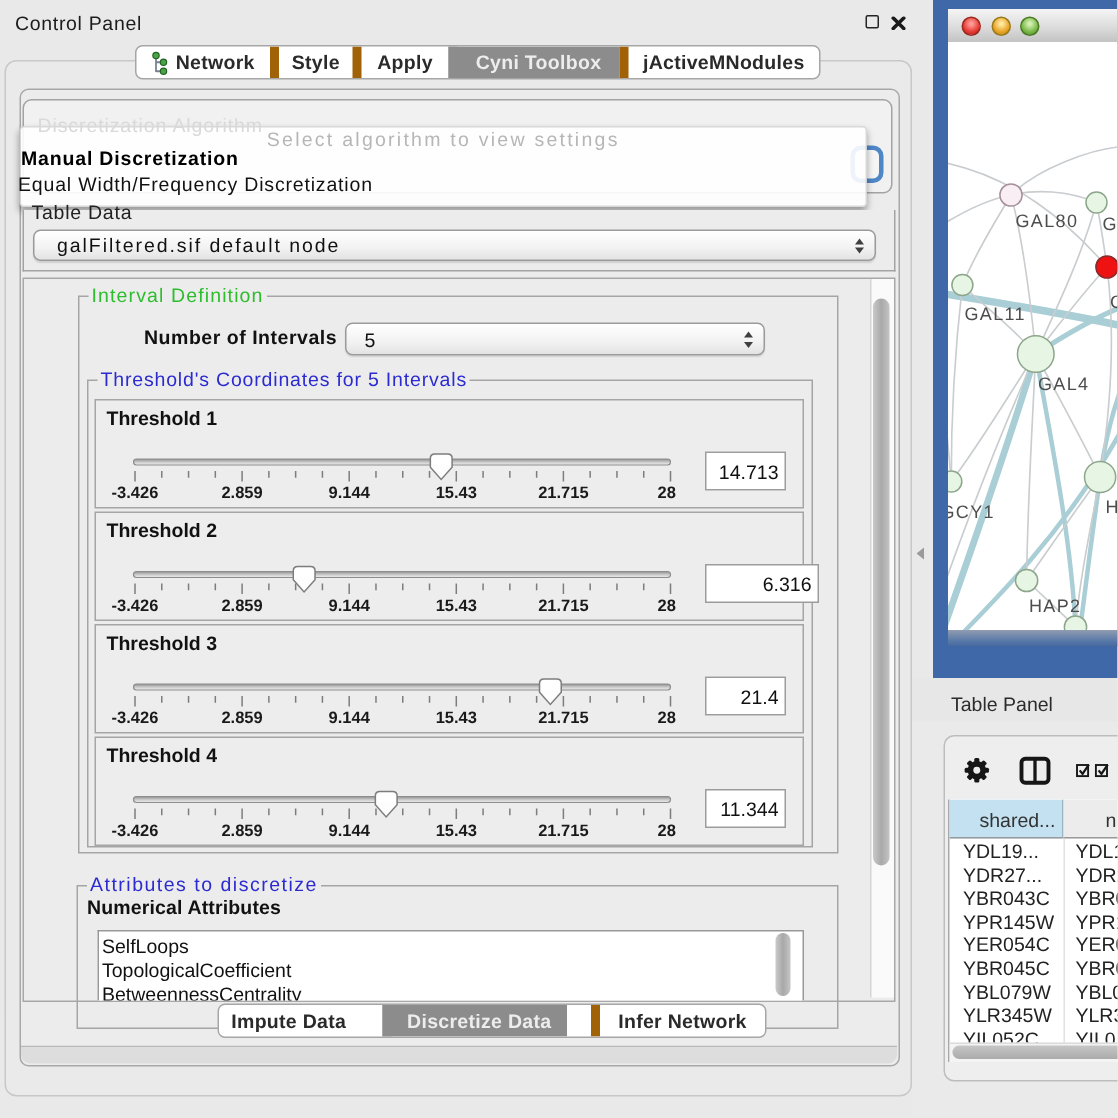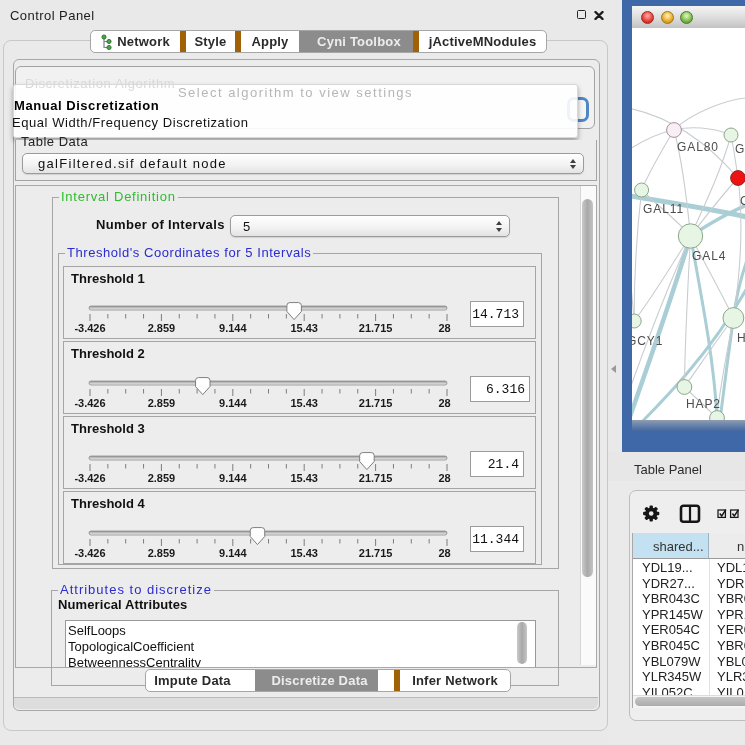--- a/index.html
+++ b/index.html
@@ -18,21 +18,21 @@
   .tseg>div{display:flex;align-items:center;justify-content:center;
     font-size:13px;font-weight:bold;color:#2a2a2a;letter-spacing:0.2px;border-left:6px solid #a16207;
     white-space:nowrap;}
   .tseg>div:first-child{border-left:none;}
   .tseg>div.sel{background:#8c8c8c;color:#ededed;border-left-color:#8c8c8c;}
   .tpanel{position:absolute;border:1px solid #a5a5a5;background:#ededed;}
   .titled{position:absolute;border:1px solid #a5a5a5;}
   .titled>span{position:absolute;top:-8px;left:6px;background:#ececec;
     padding:0 2px;font-size:13px;line-height:14px;}
   .field{position:absolute;background:#fff;border:1px solid #9c9c9c;
-    font-size:13px;color:#111;display:flex;align-items:center;justify-content:flex-end;padding-right:4px;box-sizing:border-box;font-family:Liberation Mono, monospace;}
+    font-size:13px;color:#111;display:flex;align-items:center;justify-content:flex-end;padding-right:4px;box-sizing:border-box;}
 </style>
 </head>
 <body>
 
 <div class="abs t13" style="left:10px;top:8px;letter-spacing:0.45px;">Control Panel</div>
 <div class="abs" style="left:577px;top:10px;width:7px;height:7px;border:1.7px solid #242424;border-radius:1.5px;"></div>
 <svg class="abs" style="left:594px;top:11px;" width="10" height="9" viewBox="0 0 10 9">
     <path d="M1.5,1 L8.5,8 M8.5,1 L1.5,8" stroke="#1a1a1a" stroke-width="2.4" stroke-linecap="round"></path>
   </svg>
 
@@ -174,21 +174,21 @@
         <text x="97.4" y="65" text-anchor="middle" font-size="11" font-weight="bold" fill="#1a1a1a" font-family="Liberation Sans,sans-serif">2.859</text>
         <text x="168.8" y="65" text-anchor="middle" font-size="11" font-weight="bold" fill="#1a1a1a" font-family="Liberation Sans,sans-serif">9.144</text>
         <text x="240.20000000000002" y="65" text-anchor="middle" font-size="11" font-weight="bold" fill="#1a1a1a" font-family="Liberation Sans,sans-serif">15.43</text>
         <text x="311.6" y="65" text-anchor="middle" font-size="11" font-weight="bold" fill="#1a1a1a" font-family="Liberation Sans,sans-serif">21.715</text>
         <text x="380.5" y="65" text-anchor="middle" font-size="11" font-weight="bold" fill="#1a1a1a" font-family="Liberation Sans,sans-serif">28</text>
      <g transform="translate(130.51934703748486,35)">
        <path d="M1,3.5 Q1,0.6 4,0.6 L12.5,0.6 Q15.5,0.6 15.5,3.5 L15.5,9.5 L8.2,17.6 L1,9.5 Z" fill="#fdfdfd" stroke="#7d7d7d" stroke-width="1"></path>
        <path d="M2,4 Q2,1.6 4.5,1.6 L12,1.6 Q14.5,1.6 14.5,4 L14.5,8 L2,8 Z" fill="#ffffff" opacity="0.7"></path>
      </g>
    </svg>
-   <div class="field" style="left:406px;top:34px;width:60px;height:26px;">6.316</div>
+   <div class="field" style="left:406px;top:34px;width:76px;height:26px;">6.316</div>
   </div>
     <div class="tpanel" style="left:63px;top:416px;width:471px;height:71px;">
    <div style="position:absolute;left:7px;top:4px;font-size:13px;font-weight:bold;color:#111;">Threshold 3</div>
    <svg width="471" height="71" viewBox="0 0 471 71" style="position:absolute;left:0;top:0;">
      <rect x="25" y="39" width="358" height="4" rx="2" fill="url(#trk2)" stroke="#8d8d8d" stroke-width="0.8"></rect>
      <defs>
           <linearGradient id="trk2" x1="0" y1="0" x2="0" y2="1">
        <stop offset="0" stop-color="#8f8f8f"></stop>
             <stop offset="0.5" stop-color="#c8c8c8"></stop>
             <stop offset="1" stop-color="#efefef"></stop>

